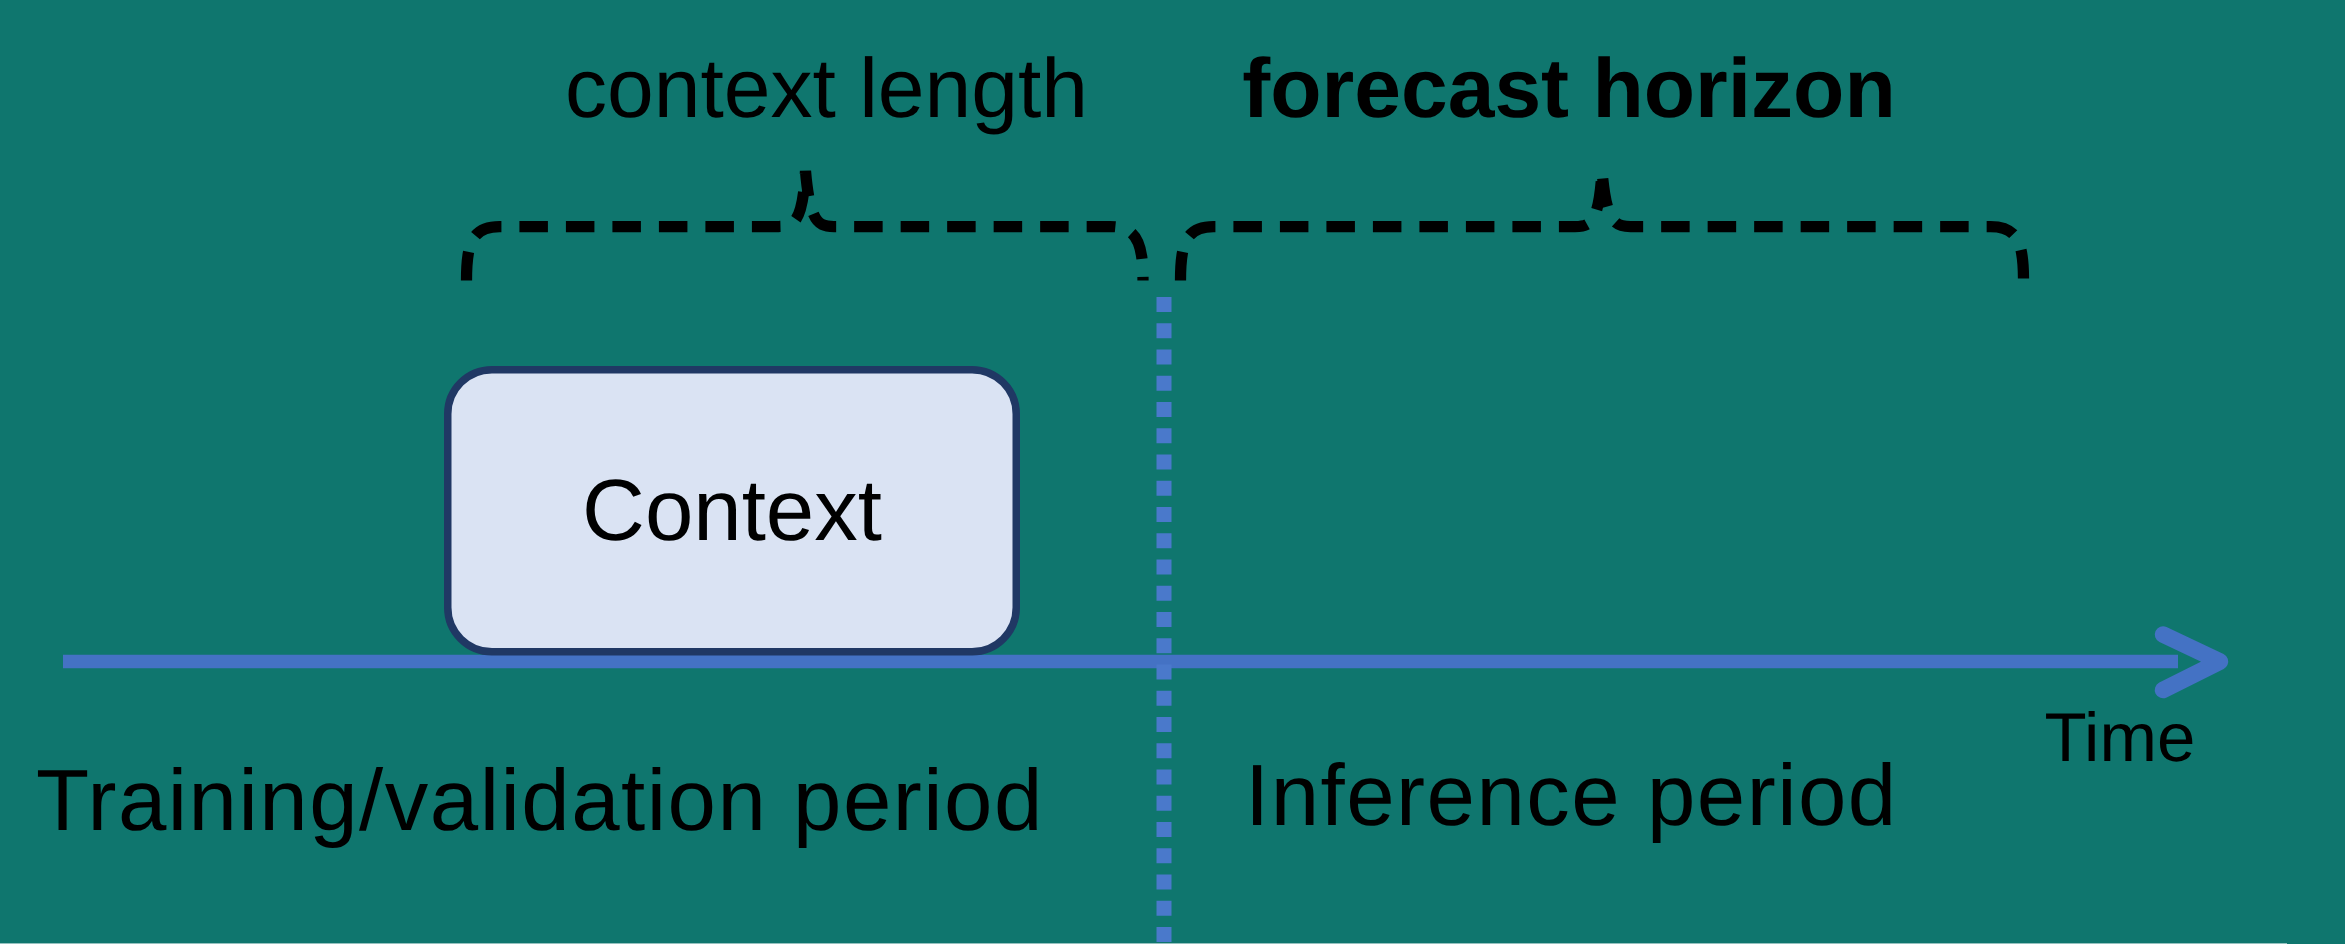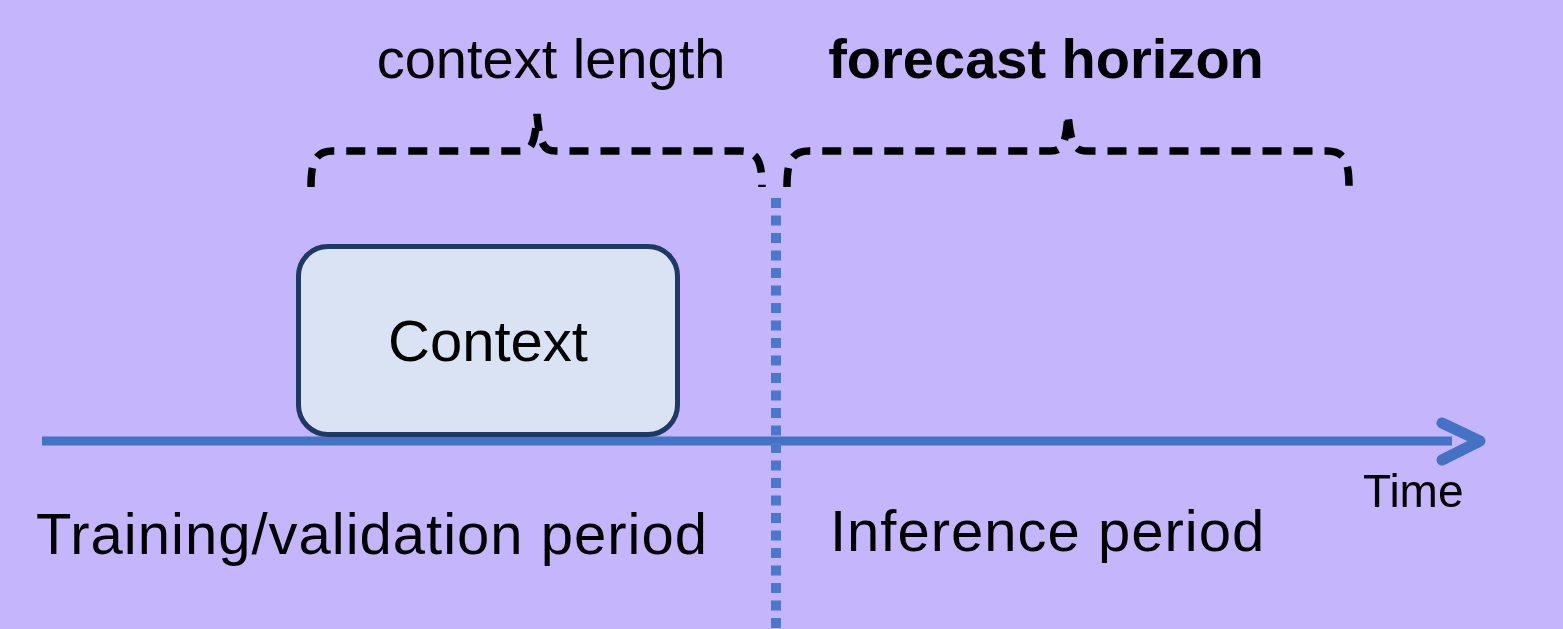--- a/index.html
+++ b/index.html
@@ -4,21 +4,21 @@
 <style>
   html, body {
     margin: 0;
     padding: 0;
     background: #ffffff;
   }
   .canvas {
     position: relative;
     width: 1563px;
     height: 629px;
-    background: #c4b5fd;
+    background: #0f766e;
     overflow: hidden;
     font-family: "Liberation Sans", sans-serif;
     color: var(--ink, #000);
   }
   .canvas svg.layer {
     position: absolute;
     left: 0;
     top: 0;
     width: 1563px;
     height: 629px;
@@ -118,18 +118,18 @@
     <line class="divider" x1="776" y1="198" x2="776" y2="632"></line>
   </svg>
 
   <div class="label brace-label" style="left:551px; top:28px;">context length</div>
   <div class="label brace-label" style="left:1046px; top:28px;font-weight:bold;">forecast horizon</div>
 
   <div class="box context">
     <span>Context</span>
   </div>
 
-  <div class="label period-label" style="left:36px; top:502px;">Training/validation period</div>
+  <div class="label period-label" style="left:24px; top:502px;">Training/validation period</div>
   <div class="label period-label" style="left:830px; top:499px;">Inference period</div>
 
   <div class="label time-label" style="left:1363px; top:466px;">Time</div>
 
 </div>
 
 </body></html>

